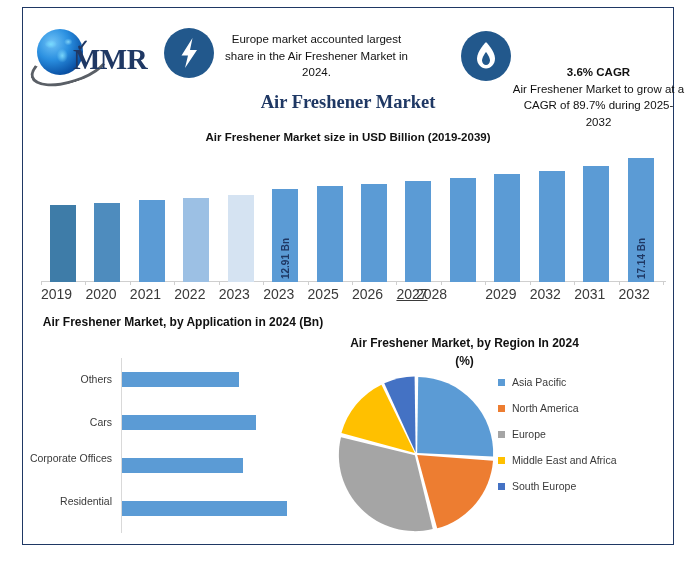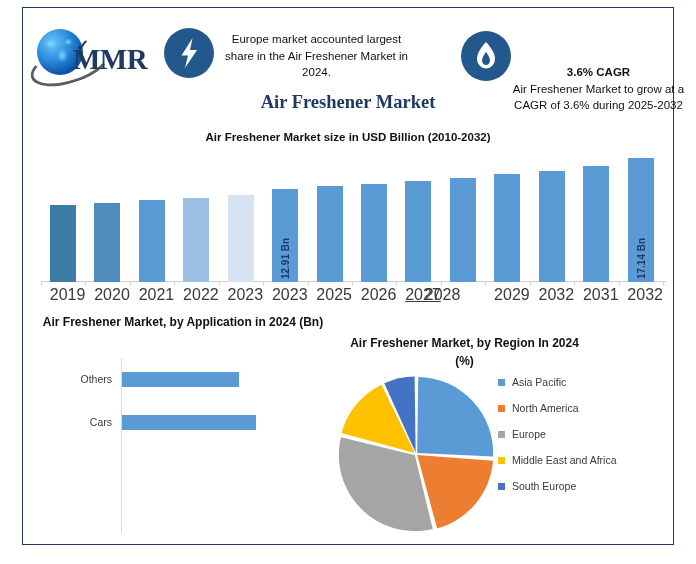--- a/index.html
+++ b/index.html
@@ -38,21 +38,21 @@
     font-family:"Liberation Serif",serif;font-size:18.5px;font-weight:bold;color:#1F3864;}
 
   
   #bar-chart{position:absolute;left:24px;top:125px;width:648px;height:180px;}
   #bar-title{position:absolute;left:0;top:6px;width:648px;text-align:center;
     font-size:11.5px;font-weight:bold;color:#111;}
   #bar-plot{position:absolute;left:17px;top:20px;width:622px;height:137px;}
   .bar-axis{position:absolute;left:17px;top:156px;width:625px;height:1px;background:#cfcfcf;}
   .bar-col{position:absolute;bottom:0;width:44.4px;}
   .bar-rect{position:absolute;bottom:0;left:9px;width:26px;}
-  .bar-lbl{position:absolute;top:161px;width:44.4px;text-align:right;font-size:16px;color:#3a3a3a;}
+  .bar-lbl{position:absolute;top:161px;width:44.4px;text-align:left;font-size:14px;color:#3a3a3a;}
   .bar-value{position:absolute;left:50%;transform:translateX(-50%) rotate(-90deg);
     transform-origin:center;white-space:nowrap;font-size:10px;color:#1F3864;font-weight:600;}
   .tick{position:absolute;top:156px;width:1px;height:4px;background:#cfcfcf;}
 
   
   #hbar{position:absolute;left:24px;top:310px;width:320px;height:230px;}
   #hbar-title{position:absolute;left:4px;top:4px;width:310px;text-align:center;
     font-size:12px;font-weight:bold;color:#111;line-height:17px;}
   #hbar-plot{position:absolute;left:0px;top:48px;width:320px;height:175px;}
   #hbar-axis{position:absolute;left:97px;top:0px;width:1px;height:175px;background:#d9d9d9;}
@@ -97,28 +97,28 @@
 
     <div class="circ-icon" id="flame-circle">
       <svg width="50" height="50" viewBox="0 0 50 50" aria-hidden="true">
         <path d="M25 11 C25 11 16 20 16 27.5 C16 33 20 37.5 25 37.5 C30 37.5 34 33 34 27.5 C34 20 25 11 25 11 Z" fill="#ffffff"></path>
         <path d="M25 21 C25 21 21 26 21 29.5 C21 32 23 34 25 34 C27 34 29 32 29 29.5 C29 26 25 21 25 21 Z" fill="#22588C"></path>
       </svg>
     </div>
 
     <div class="hdr-text" id="hdr-right-text">
       <div class="hdr-bold">3.6% CAGR</div>
-      <div>Air Freshener Market to grow at a CAGR of 3.6% during 2025-2032</div>
+      <div>Air Freshener Market to grow at a CAGR of 89.7% during 2025-2032</div>
     </div>
   </div>
 
   <div id="main-title">Air Freshener Market</div>
 
   <div id="bar-chart">
-    <div id="bar-title">Air Freshener Market size in USD Billion (2010-2032)</div>
+    <div id="bar-title">Air Freshener Market size in USD Billion (2019-2039)</div>
     <div class="bar-axis"></div>
     <div id="bar-plot">
         <div class="bar-col" style="left: 0px; height: 137px;">
           <div class="bar-rect" style="height: 76.7921px; background: rgb(62, 124, 168);"></div>
         </div>
         <div class="bar-col" style="left: 44.4286px; height: 137px;">
           <div class="bar-rect" style="height: 78.9553px; background: rgb(78, 140, 190);"></div>
         </div>
         <div class="bar-col" style="left: 88.8571px; height: 137px;">
           <div class="bar-rect" style="height: 81.8395px; background: rgb(91, 155, 213);"></div>
@@ -197,20 +197,28 @@
     <div id="hbar-plot">
       <div id="hbar-axis"></div>
     <div class="hbar-row" style="top: 0px;">
           <div class="hbar-name" style="top: 15px;">Others</div>
           <div class="hbar-rect" style="width: 117.277px; top: 14px; background: rgb(91, 155, 213);"></div>
         </div>
         <div class="hbar-row" style="top: 43px;">
           <div class="hbar-name" style="top: 15px;">Cars</div>
           <div class="hbar-rect" style="width: 133.795px; top: 14px; background: rgb(91, 155, 213);"></div>
         </div>
+        <div class="hbar-row" style="top: 86px;">
+          <div class="hbar-name" style="top: 8px;">Corporate Offices</div>
+          <div class="hbar-rect" style="width: 120.58px; top: 14px; background: rgb(91, 155, 213);"></div>
+        </div>
+        <div class="hbar-row" style="top: 129px;">
+          <div class="hbar-name" style="top: 8px;">Residential</div>
+          <div class="hbar-rect" style="width: 165.179px; top: 14px; background: rgb(91, 155, 213);"></div>
+        </div>
       </div>
   </div>
 
   <div id="pie-sec">
     <div id="pie-title">Air Freshener Market, by Region In 2024 (%)</div>
     <svg id="pie-svg" width="160" height="175" viewBox="0 0 160 175">
         <path d="M 79.16634980387425 86.9047246305141 L 80.2274755096493 10.912132805806976 A 76 76 0 0 1 155.07561624182324 90.61730713498072 Z" fill="#5B9BD5"></path>
         <path d="M 79.23282118844126 89.0198783835979 L 155.0088303576872 94.85052452123612 A 76 76 0 0 1 99.15919876514697 162.36113196349356 Z" fill="#ED7D31"></path>
         <path d="M 76.86862915010153 89.13137084989847 L 94.73942974589836 163.000406893868 A 76 76 0 0 1 2.9995931061320107 71.26057025410162 Z" fill="#A5A5A5"></path>
         <path d="M 76.76717881155874 86.9801216164021 L 3.425925231663072 67.05374403969634 A 76 76 0 0 1 43.45097165558889 18.67177409766539 Z" fill="#FFC000"></path>

